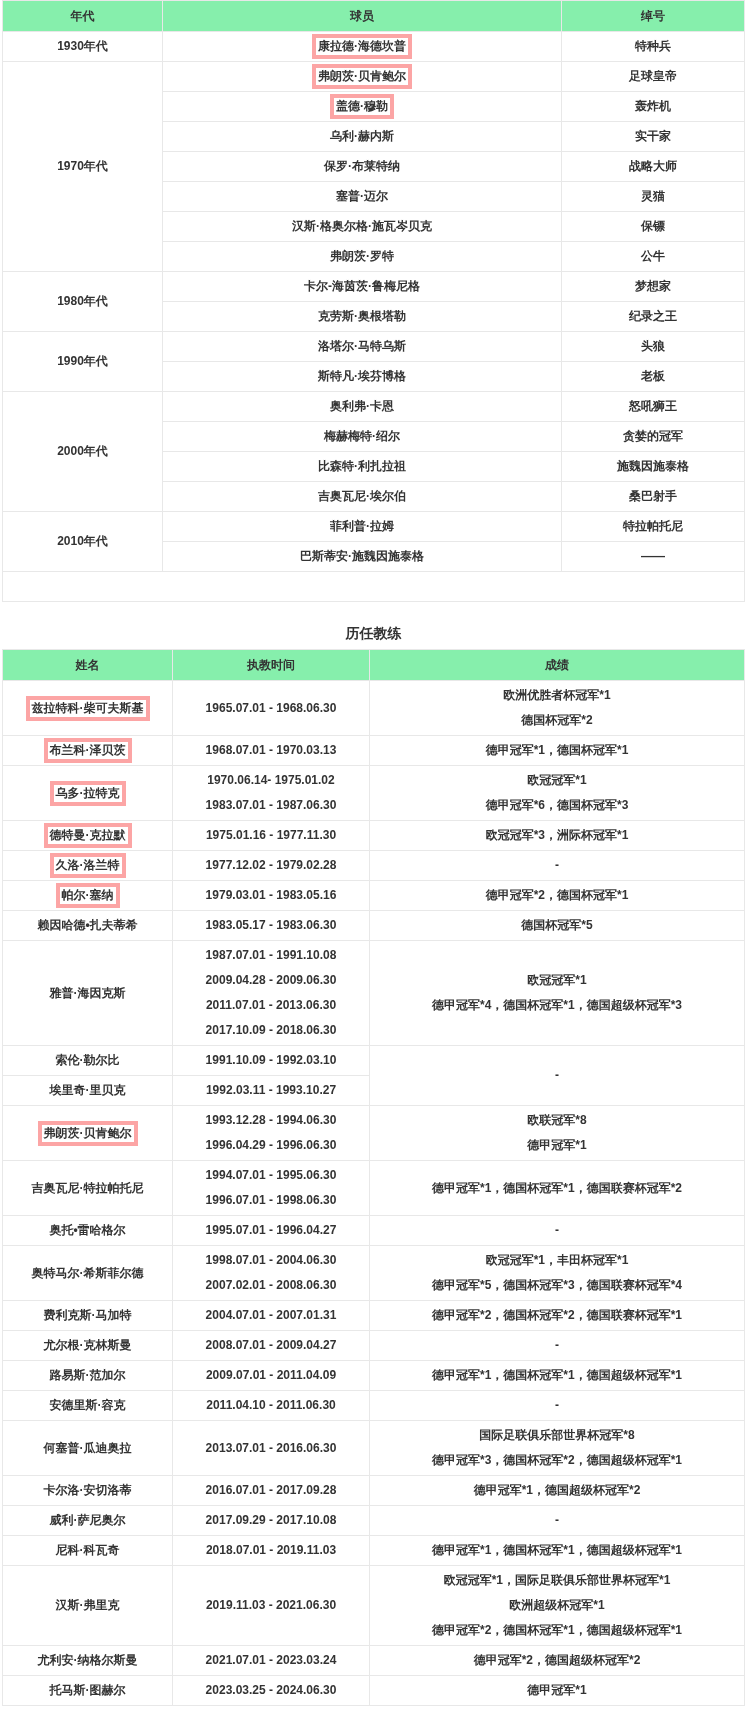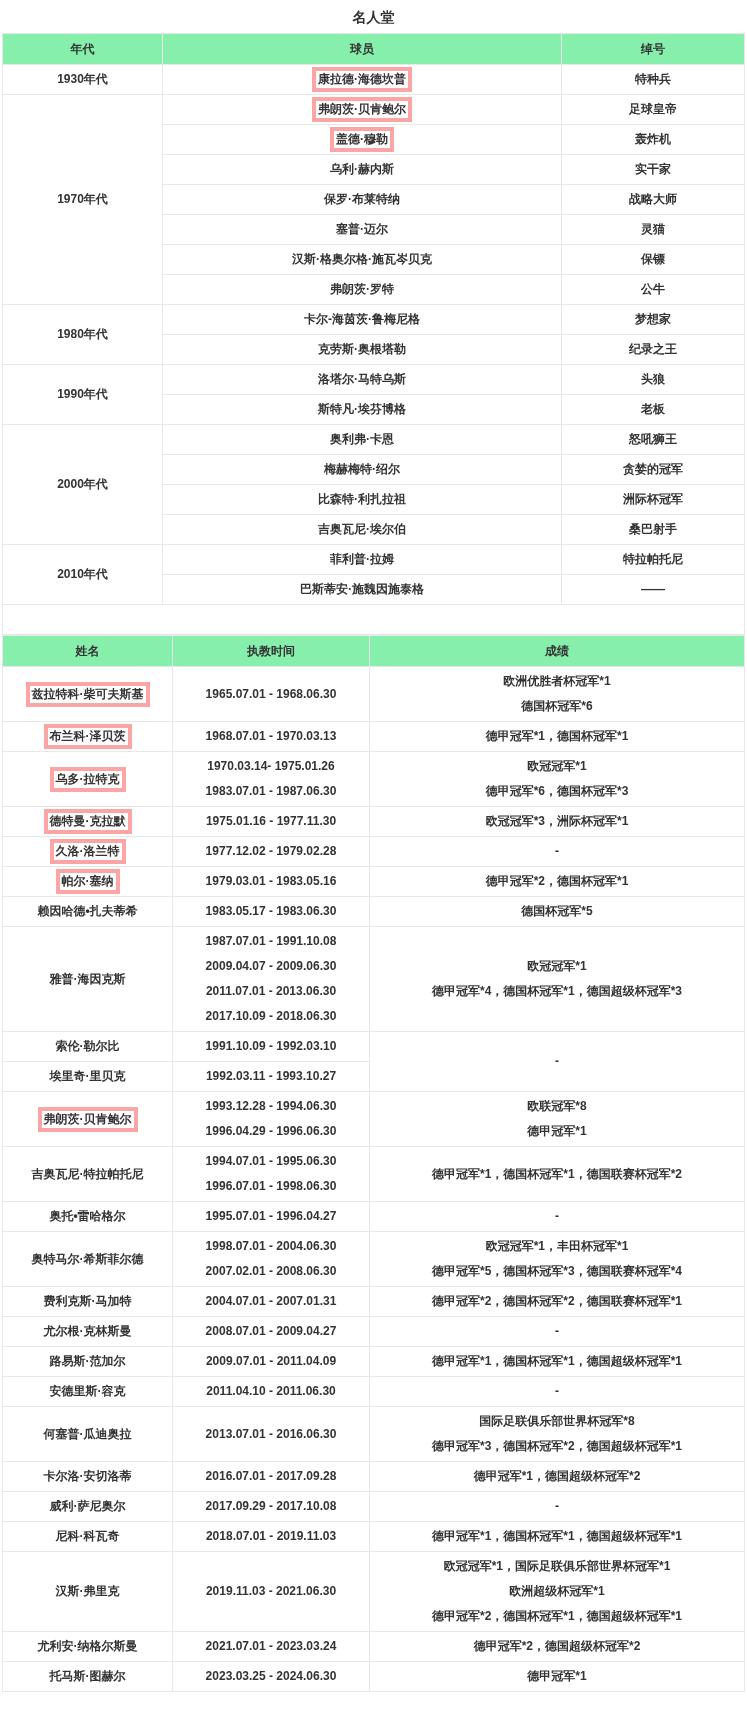--- a/index.html
+++ b/index.html
@@ -16,21 +16,20 @@
   .ln { line-height:25px; }
   .linkbox { display:inline-block; border:4px solid #fca5a5; padding:0 2px;
              line-height:17px; }
   .empty-cell { height:25px; }
 </style>
 </head>
 <body>
 
 <div class="wrap">
 
-  <div class="table-title">名人堂</div>
 
   <table>
     <colgroup>
         <col style="width:160px">
         <col style="width:399px">
         <col>
       </colgroup>
     <thead>
       <tr>
         <th>年代</th>
@@ -164,21 +163,21 @@
           </td>
         <td>
             <div class="ln">贪婪的冠军</div>
           </td>
       </tr>
       <tr>
         <td>
             <div class="ln">比森特·利扎拉祖</div>
           </td>
         <td>
-            <div class="ln">洲际杯冠军</div>
+            <div class="ln">施魏因施泰格</div>
           </td>
       </tr>
       <tr>
         <td>
             <div class="ln">吉奥瓦尼·埃尔伯</div>
           </td>
         <td>
             <div class="ln">桑巴射手</div>
           </td>
       </tr>
@@ -202,20 +201,21 @@
           </td>
       </tr>
       <tr>
         <td colspan="3">
             <div class="empty-cell"></div>
           </td>
       </tr>
     </tbody>
   </table>
 
+  <div class="table-title sec">历任教练</div>
 
   <table>
     <colgroup>
         <col style="width:170px">
         <col style="width:197px">
         <col>
       </colgroup>
     <thead>
       <tr>
         <th>姓名</th>
@@ -226,40 +226,40 @@
     <tbody>
       <tr>
         <td>
             <div class="ln"><span class="linkbox">兹拉特科·柴可夫斯基</span></div>
           </td>
         <td>
             <div class="ln">1965.07.01 - 1968.06.30</div>
           </td>
         <td>
           <div class="ln">欧洲优胜者杯冠军*1</div>
-          <div class="ln">德国杯冠军*6</div>
+          <div class="ln">德国杯冠军*2</div>
         </td>
       </tr>
       <tr>
         <td>
             <div class="ln"><span class="linkbox">布兰科·泽贝茨</span></div>
           </td>
         <td>
             <div class="ln">1968.07.01 - 1970.03.13</div>
           </td>
         <td>
             <div class="ln">德甲冠军*1，德国杯冠军*1</div>
           </td>
       </tr>
       <tr>
         <td>
             <div class="ln"><span class="linkbox">乌多·拉特克</span></div>
           </td>
         <td>
-          <div class="ln">1970.03.14- 1975.01.26</div>
+          <div class="ln">1970.06.14- 1975.01.02</div>
           <div class="ln">1983.07.01 - 1987.06.30</div>
         </td>
         <td>
           <div class="ln">欧冠冠军*1</div>
           <div class="ln">德甲冠军*6，德国杯冠军*3</div>
         </td>
       </tr>
       <tr>
         <td>
             <div class="ln"><span class="linkbox">德特曼·克拉默</span></div>
@@ -303,21 +303,21 @@
         <td>
             <div class="ln">德国杯冠军*5</div>
           </td>
       </tr>
       <tr>
         <td>
             <div class="ln">雅普·海因克斯</div>
           </td>
         <td>
           <div class="ln">1987.07.01 - 1991.10.08</div>
-          <div class="ln">2009.04.07 - 2009.06.30</div>
+          <div class="ln">2009.04.28 - 2009.06.30</div>
           <div class="ln">2011.07.01 - 2013.06.30</div>
           <div class="ln">2017.10.09 - 2018.06.30</div>
         </td>
         <td>
           <div class="ln">欧冠冠军*1</div>
           <div class="ln">德甲冠军*4，德国杯冠军*1，德国超级杯冠军*3</div>
         </td>
       </tr>
       <tr>
         <td>

